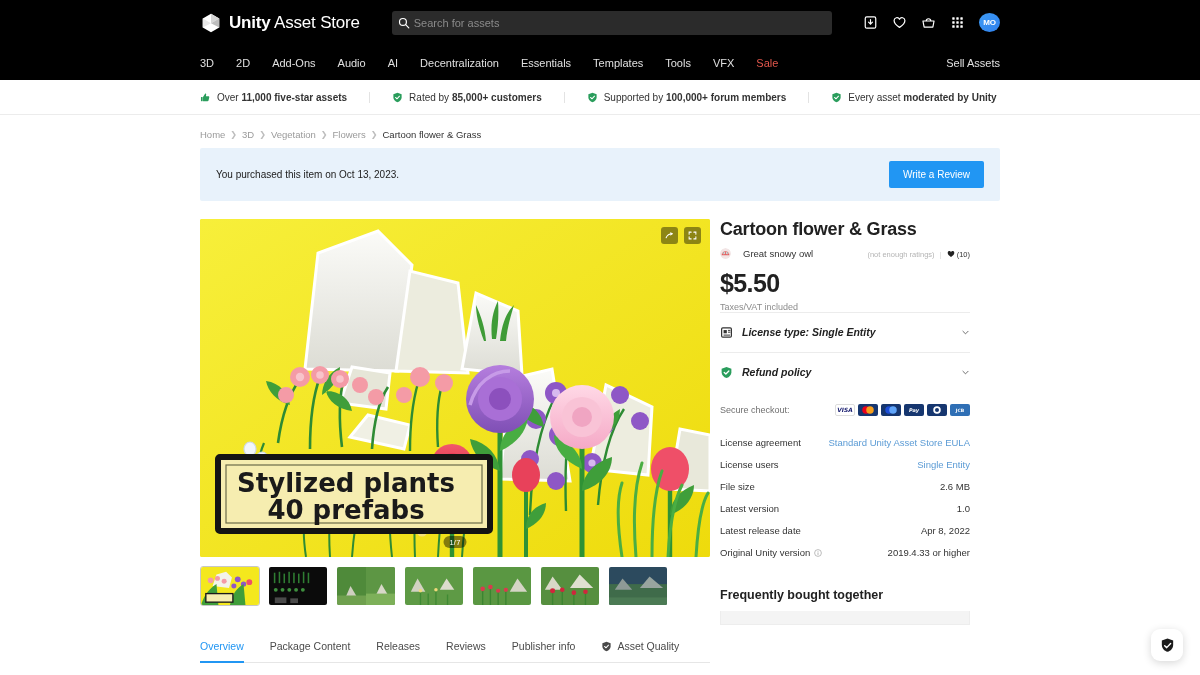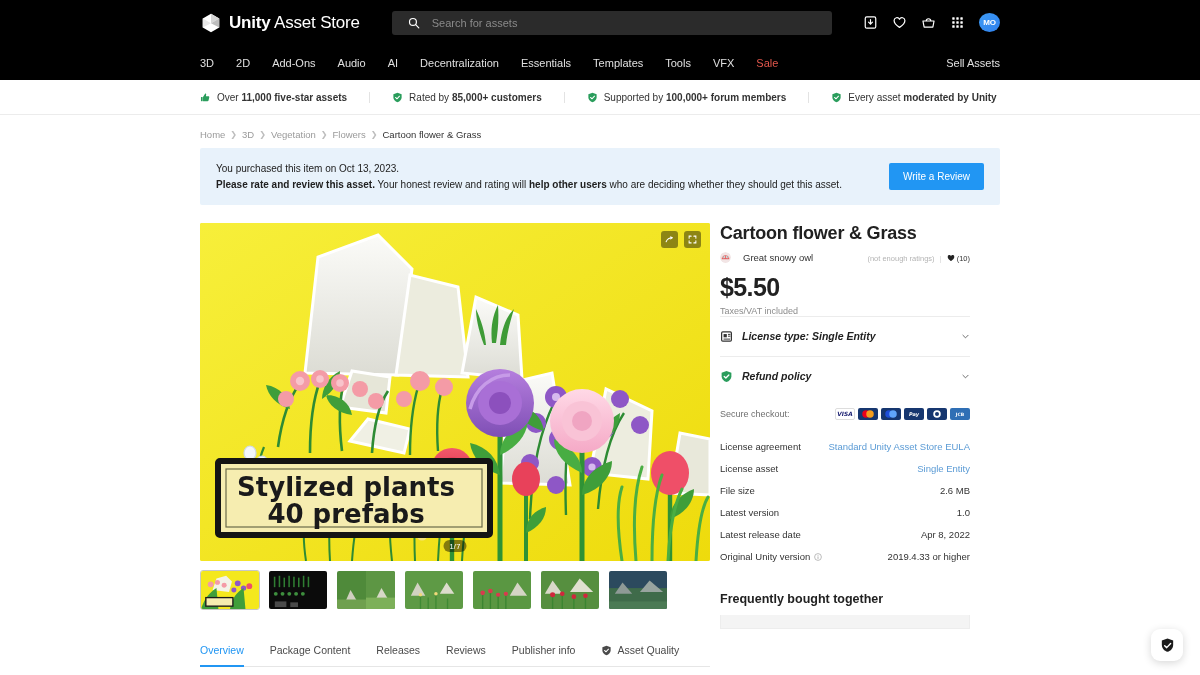--- a/index.html
+++ b/index.html
@@ -14,21 +14,21 @@
   .topnav { background:#000; height:80px; position:relative; }
   .topnav-row1 { display:flex; align-items:center; height:45px; padding:0 200px 0 200px; }
   .logo { display:flex; align-items:center; gap:7px; margin-right:32px; }
   .logo-mark { width:22px; height:22px; flex:0 0 22px; }
   .logo-text { color:#fff; font-size:17px; letter-spacing:-.2px; white-space:nowrap; }
   .logo-text b { font-weight:700; }
   .logo-text span { font-weight:400; }
 
   .searchbox {
     flex:1; max-width:440px; height:24px; background:#2b2b2b; border-radius:3px;
-    display:flex; align-items:center; padding:0 16px; gap:12px;
+    display:flex; align-items:center; padding:0 6px; gap:4px;
   }
   .searchbox svg { flex:0 0 12px; }
   .search-input {
     background:transparent; border:none; outline:none; color:#ccc;
     font-size:11px; font-family:"Liberation Sans", sans-serif; width:100%;
   }
   .search-input::placeholder { color:#8a8a8a; }
 
   .nav-icons { display:flex; align-items:center; gap:14px; margin-left:auto; }
   .nav-icon { width:15px; height:15px; cursor:pointer; display:block; }
@@ -287,21 +287,20 @@
     <span class="bc-item">Vegetation</span>
     <span class="bc-sep">❯</span>
     <span class="bc-item">Flowers</span>
     <span class="bc-sep">❯</span>
     <span class="bc-item current">Cartoon flower &amp; Grass</span>
   </div>
 
   <div class="banner">
     <div class="banner-text">
       <div>You purchased this item on Oct 13, 2023.</div>
-      <div><b>Please rate and review this asset.</b><span> Your honest review and rating will </span><b>help other users</b><span> who are deciding whether they should get this asset.</span></div>
     </div>
     <button class="write-review-btn">Write a Review</button>
   </div>
 
   <div class="main">
 
     <div class="col-left">
 
       <div class="hero">
         <svg viewBox="0 0 510 338" preserveAspectRatio="none">
@@ -779,21 +778,21 @@
           </span>
         </span>
       </div>
 
       <div class="details">
         <div class="det-row">
           <span class="det-k">License agreement</span>
           <span class="det-v link">Standard Unity Asset Store EULA</span>
         </div>
         <div class="det-row">
-          <span class="det-k">License asset</span>
+          <span class="det-k">License users</span>
           <span class="det-v link">Single Entity</span>
         </div>
         <div class="det-row">
           <span class="det-k">File size</span>
           <span class="det-v">2.6 MB</span>
         </div>
         <div class="det-row">
           <span class="det-k">Latest version</span>
           <span class="det-v">1.0</span>
         </div>

